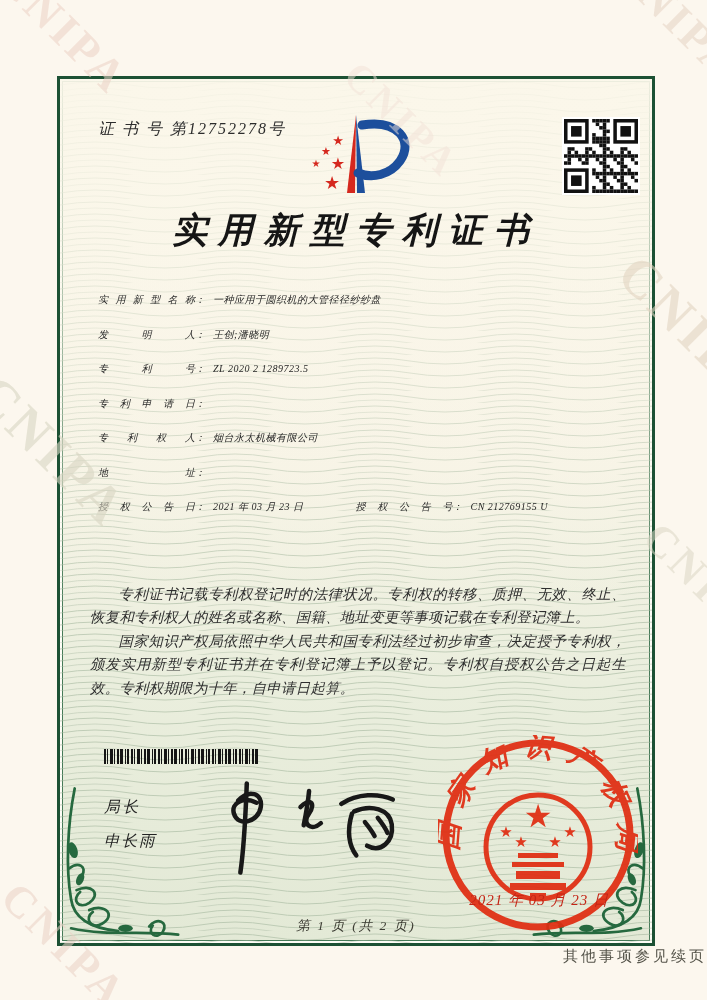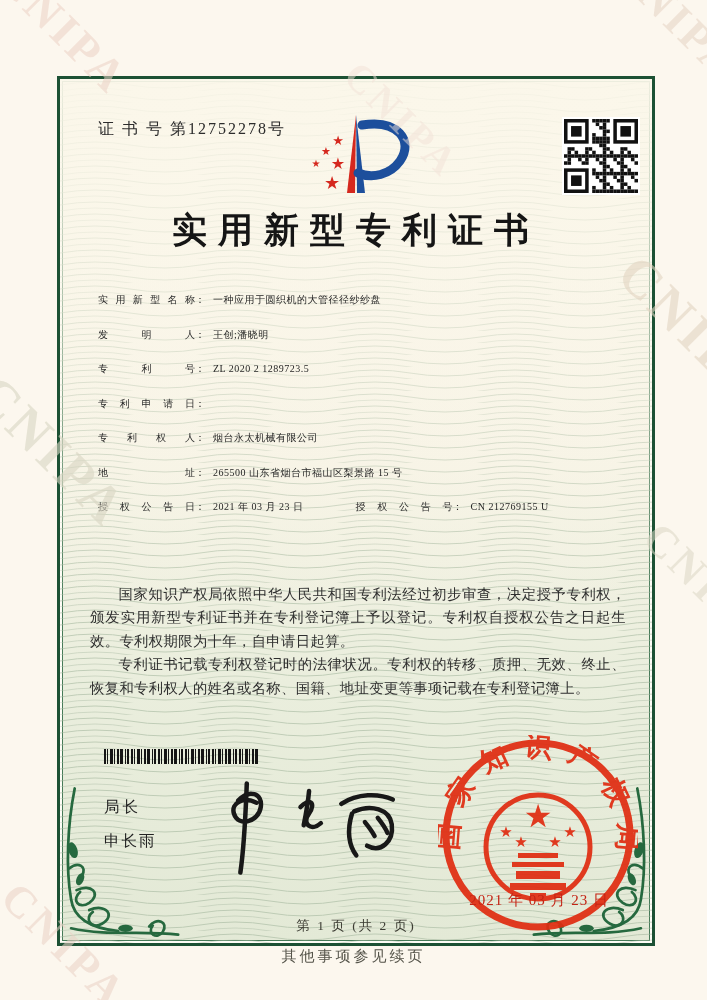--- a/index.html
+++ b/index.html
@@ -12,21 +12,21 @@
   .wm2{left:598px;top:-8px;font-size:44px;color:#e6d3c4;}
   .wm3{left:600px;top:300px;font-size:54px;color:#e3d5c2;opacity:.6;}
   .wm4{left:-42px;top:420px;font-size:54px;color:#d9d6c3;opacity:.6;}
   .wm5{left:-14px;top:920px;font-size:44px;color:#ead2c6;}
   .wm6{left:628px;top:560px;font-size:44px;color:#dcd8c6;}
   .wm7{left:330px;top:96px;font-size:40px;color:#f3e2d8;opacity:.5;}
   
   .cert{position:absolute;left:57px;top:76px;width:592px;height:864px;z-index:10;
         border:3px solid #1c5134;
         box-shadow:inset 0 0 0 2px #fdfdf6, inset 0 0 0 3px #467a58;
-        background:linear-gradient(180deg,#fbf7ea 0%,#f6f3e5 45%,#eaeedd 70%,#e3e9d6 100%);}
+        background:linear-gradient(180deg,#fbf7ea 0%,#f6f3e5 45%,#eaeedd 70%,#e3e9d6 100%);font-style:italic;}
   .waves{position:absolute;left:0;top:0;width:100%;height:100%;z-index:0;opacity:.6;}
   .fade{position:absolute;left:0;top:0;width:100%;height:100%;z-index:1;pointer-events:none;
         background:linear-gradient(180deg,rgba(251,247,234,.92) 0%,rgba(251,247,234,.5) 30%,rgba(251,247,234,0) 62%);}
   .content{position:absolute;left:0;top:0;width:100%;height:100%;z-index:3;}
   .cert-no{position:absolute;left:38px;top:40px;font-size:16px;letter-spacing:2px;color:#2c2c2c;}
   .logo{position:absolute;left:50%;top:34px;transform:translateX(-50%);width:128px;height:86px;}
   .qr{position:absolute;right:12px;top:38px;width:74px;height:74px;background:#fff;padding:2px;}
   .title{position:absolute;left:0;top:128px;width:100%;text-align:center;
          font-size:35px;font-weight:600;letter-spacing:11px;color:#151515;}
   .fields{position:absolute;left:38px;top:214px;right:26px;font-size:10px;color:#262626;}
@@ -44,21 +44,21 @@
   .signer-name{position:absolute;left:44px;top:752px;font-size:15.5px;letter-spacing:2px;color:#222;text-align:center;}
   .sig{position:absolute;left:142px;top:698px;width:212px;height:102px;}
   .seal{position:absolute;left:378px;top:656px;width:200px;height:200px;opacity:.93;}
   .seal-date{position:absolute;left:384px;top:812px;width:190px;text-align:center;z-index:4;
              color:#c42415;font-size:15px;letter-spacing:1px;}
   .page-num{position:absolute;left:0;bottom:8px;width:100%;text-align:center;
             font-size:13.5px;color:#3c3c33;letter-spacing:2px;}
   .flourish{position:absolute;bottom:2px;width:118px;height:158px;z-index:2;}
   .fl-left{left:2px;}
   .fl-right{right:2px;transform:scaleX(-1);}
-  .footer-note{position:absolute;left:0;top:947px;width:100%;text-align:center;z-index:10;
+  .footer-note{position:absolute;left:0;top:947px;width:100%;text-align:right;z-index:10;
                font-size:15px;color:#53524а;color:#55544a;letter-spacing:3px;}
 </style>
 </head>
 <body>
 
 <div class="page">
 
   <span class="wm wm1">CNIPA</span>
   <span class="wm wm2">CNIPA</span>
   <span class="wm wm3">CNIPA</span>
@@ -298,37 +298,36 @@
             <span class="fcolon">：</span>
         </div>
         <div class="frow">
           <span class="flabel">专利权人</span>
             <span class="fcolon">：</span>
           <span class="fvalue">烟台永太机械有限公司</span>
         </div>
         <div class="frow">
           <span class="flabel">地址</span>
             <span class="fcolon">：</span>
-          <span class="fvalue">265500 山东省烟台市福山区梨景路 15 号</span>
         </div>
         <div class="frow">
           <span class="flabel">授权公告日</span>
             <span class="fcolon">：</span>
           <span class="fvalue">2021 年 03 月 23 日</span>
           <span class="fpair2">
             <span class="flabel">授权公告号</span>
               <span class="fcolon">：</span>
             <span class="fvalue">CN 212769155 U</span>
           </span>
         </div>
       </div>
 
       <div class="paras">
+        <p>专利证书记载专利权登记时的法律状况。专利权的转移、质押、无效、终止、恢复和专利权人的姓名或名称、国籍、地址变更等事项记载在专利登记簿上。</p>
         <p>国家知识产权局依照中华人民共和国专利法经过初步审查，决定授予专利权，颁发实用新型专利证书并在专利登记簿上予以登记。专利权自授权公告之日起生效。专利权期限为十年，自申请日起算。</p>
-        <p>专利证书记载专利权登记时的法律状况。专利权的转移、质押、无效、终止、恢复和专利权人的姓名或名称、国籍、地址变更等事项记载在专利登记簿上。</p>
       </div>
 
       <div class="barcode" id="barcode">
           <div class="bar" style="width: 2px; margin-right: 1px;"></div>
           <div class="bar" style="width: 1px; margin-right: 2px;"></div>
           <div class="bar" style="width: 3px; margin-right: 1px;"></div>
           <div class="bar" style="width: 1px; margin-right: 2px;"></div>
           <div class="bar" style="width: 2px; margin-right: 1px;"></div>
           <div class="bar" style="width: 3px; margin-right: 2px;"></div>
           <div class="bar" style="width: 1px; margin-right: 1px;"></div>

